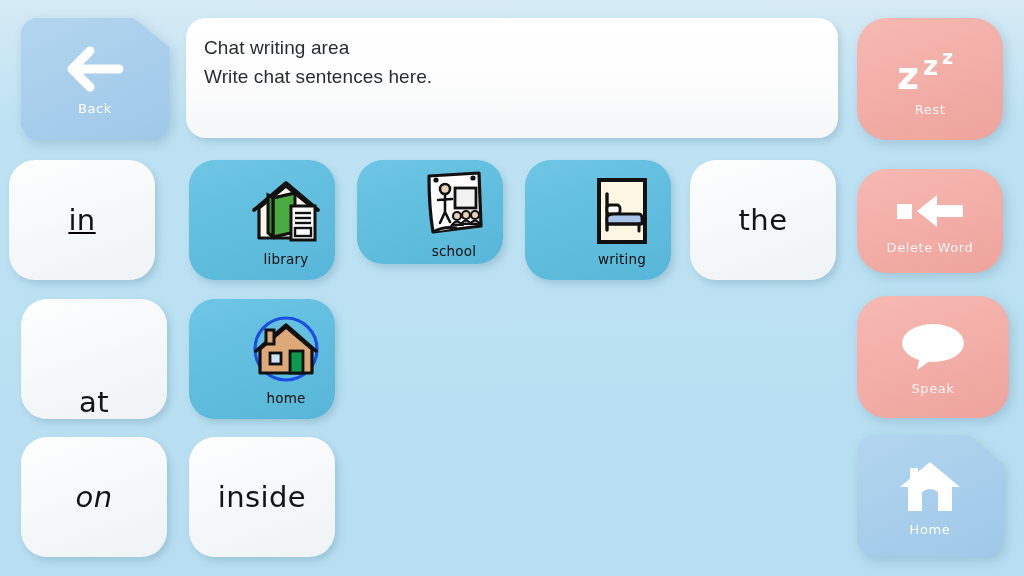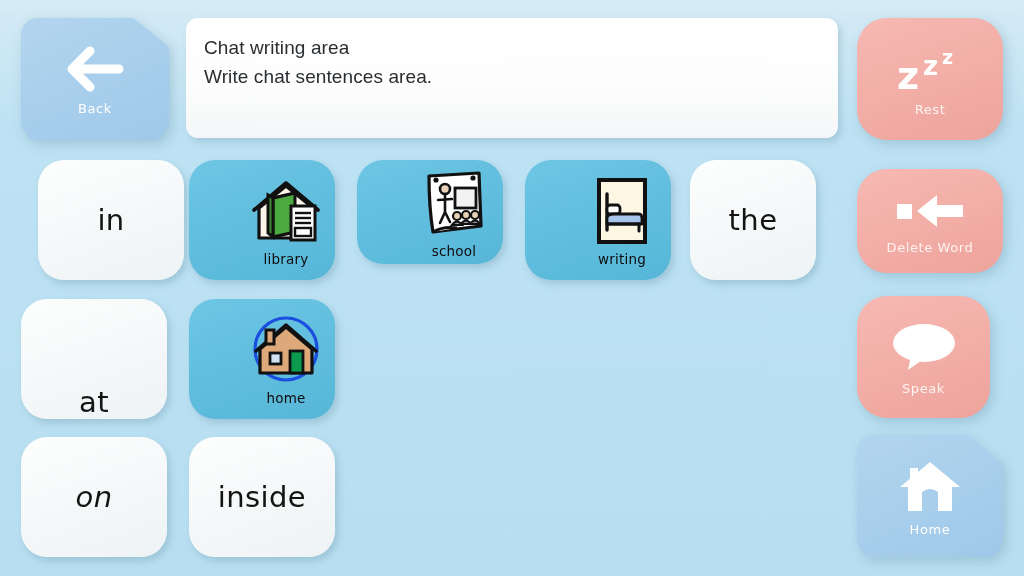--- a/index.html
+++ b/index.html
@@ -48,21 +48,21 @@
     width: 74px; height: 74px;
     display: block;
   }
 
   
   #chat-area {
     position: absolute;
     left: 186px; top: 18px;
     width: 652px; height: 120px;
     background: linear-gradient(180deg, #ffffff 0%, #fdfdfd 55%, #f4f6f7 100%);
-    border-radius: 12px;
+    border-radius: 20px;
     box-shadow: 3px 4px 7px rgba(110,150,170,0.32);
     padding: 16px 18px 0 18px;
   }
   #chat-area .line {
     font-family: "Liberation Sans", sans-serif;
     font-size: 19px;
     color: #2a2e31;
     line-height: 1.52;
     letter-spacing: 0.1px;
   }
@@ -121,21 +121,21 @@
       <svg class="sym-art" style="width:62px;height:46px" viewBox="0 0 62 46">
         <path d="M26 5 L8 23 L26 41 M9 23 L55 23" fill="none" stroke="#ffffff" stroke-width="9" stroke-linecap="round" stroke-linejoin="round"></path>
       </svg>
     </span>
     <span class="cap">Back</span>
   </div>
 </div>
 
 <div id="chat-area">
   <div class="line">Chat writing area</div>
-  <div class="line">Write chat sentences area.</div>
+  <div class="line">Write chat sentences here.</div>
 </div>
 
 <div class="navbtn pink" style="left:857px; top:18px; width:146px; height:122px;">
   <div class="face round-face-pink"></div>
   <div class="inner">
     <span class="glyph">
       <svg class="sym-art" style="width:78px;height:48px" viewBox="0 0 78 48">
         <text x="6" y="44" font-family="DejaVu Sans, sans-serif" font-size="38" font-weight="bold" fill="#ffffff">z</text>
         <text x="32" y="30" font-family="DejaVu Sans, sans-serif" font-size="26" font-weight="bold" fill="#ffffff">z</text>
         <text x="51" y="19" font-family="DejaVu Sans, sans-serif" font-size="19" font-weight="bold" fill="#ffffff">z</text>
@@ -152,21 +152,21 @@
       <svg class="sym-art" style="width:78px;height:40px" viewBox="0 0 78 40">
         <rect x="6" y="13" width="15" height="15" fill="#ffffff"></rect>
         <path d="M46 4 L26 20 L46 36 Z" fill="#ffffff"></path>
         <rect x="44" y="14" width="28" height="12" fill="#ffffff"></rect>
       </svg>
     </span>
     <span class="cap">Delete Word</span>
   </div>
 </div>
 
-<div class="navbtn pink" style="left:857px; top:296px; width:133px; height:122px;">
+<div class="navbtn pink" style="left:857px; top:296px; width:152px; height:122px;">
   <div class="face round-face-pink"></div>
   <div class="inner">
     <span class="glyph">
       <svg class="sym-art" style="width:74px;height:50px" viewBox="0 0 74 50">
         <ellipse cx="37" cy="21" rx="31" ry="19" fill="#ffffff"></ellipse>
         <path d="M24 34 L21 48 L38 36 Z" fill="#ffffff"></path>
       </svg>
     </span>
     <span class="cap">Speak</span>
   </div>
@@ -178,21 +178,21 @@
     <span class="glyph">
       <svg class="sym-art" style="width:66px;height:54px" viewBox="0 0 66 54">
         <path d="M33 3 L63 28 L55 28 L55 52 L41 52 L41 33 Q33 27 25 33 L25 52 L11 52 L11 28 L3 28 Z" fill="#ffffff"></path>
         <rect x="13" y="9" width="8" height="14" fill="#ffffff"></rect>
       </svg>
     </span>
     <span class="cap">Home</span>
   </div>
 </div>
 
-<div class="tile word" style="left:38px; top:160px; width:146px; height:120px;">
+<div class="tile word" style="left:9px; top:160px; width:146px; height:120px;text-decoration:underline;">
   <span class="word-label">in</span>
 </div>
 
 <div class="tile symbol" style="left:189px; top:160px; width:146px; height:120px;">
   <span>
     <svg class="sym-art" viewBox="0 0 74 74">
       <path d="M10 34 L37 12 L64 34 L64 64 L10 64 Z" fill="#fbf6e9" stroke="#111" stroke-width="3.2" stroke-linejoin="round"></path>
       <path d="M5 36 L37 9 L69 36" fill="none" stroke="#111" stroke-width="3.6" stroke-linecap="round" stroke-linejoin="round"></path>
       <path d="M24 24 L46 19 L46 58 L24 63 Z" fill="#4aa93f" stroke="#111" stroke-width="3"></path>
       <path d="M24 24 L24 63 L19 59 L19 21 Z" fill="#3c8c34" stroke="#111" stroke-width="3"></path>
@@ -235,21 +235,21 @@
       <line x1="22" y1="20" x2="22" y2="56" stroke="#111" stroke-width="3.4" stroke-linecap="round"></line>
       <rect x="22" y="31" width="13" height="9" rx="3" fill="#ffffff" stroke="#111" stroke-width="2.8"></rect>
       <path d="M29 40 L54 40 Q57 40 57 45 L57 50 L22 50 L22 44 Q22 40 29 40 Z" fill="#a9c4ea" stroke="#111" stroke-width="2.8" stroke-linejoin="round"></path>
       <line x1="22" y1="50" x2="56" y2="50" stroke="#111" stroke-width="3"></line>
       <line x1="54" y1="50" x2="54" y2="57" stroke="#111" stroke-width="3" stroke-linecap="round"></line>
     </svg>
   </span>
   <span class="sym-caption">writing</span>
 </div>
 
-<div class="tile word" style="left:690px; top:160px; width:126px; height:120px;">
+<div class="tile word" style="left:690px; top:160px; width:146px; height:120px;">
   <span class="word-label">the</span>
 </div>
 
 <div class="tile word" style="left:21px; top:299px; width:146px; height:120px;justify-content:flex-end;">
   <span class="word-label">at</span>
 </div>
 
 <div class="tile symbol" style="left:189px; top:299px; width:146px; height:120px;">
   <span>
     <svg class="sym-art" viewBox="0 0 74 74">

